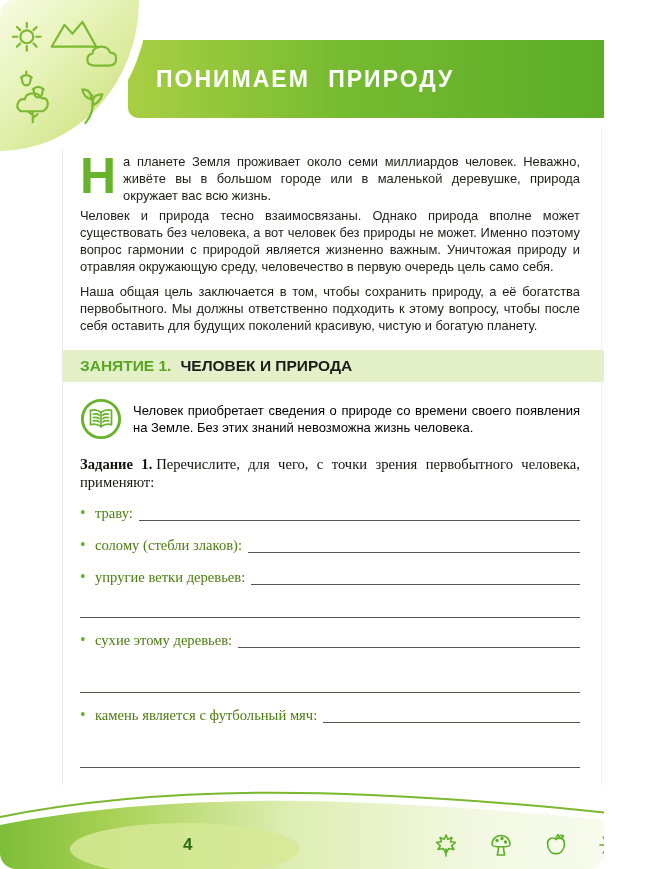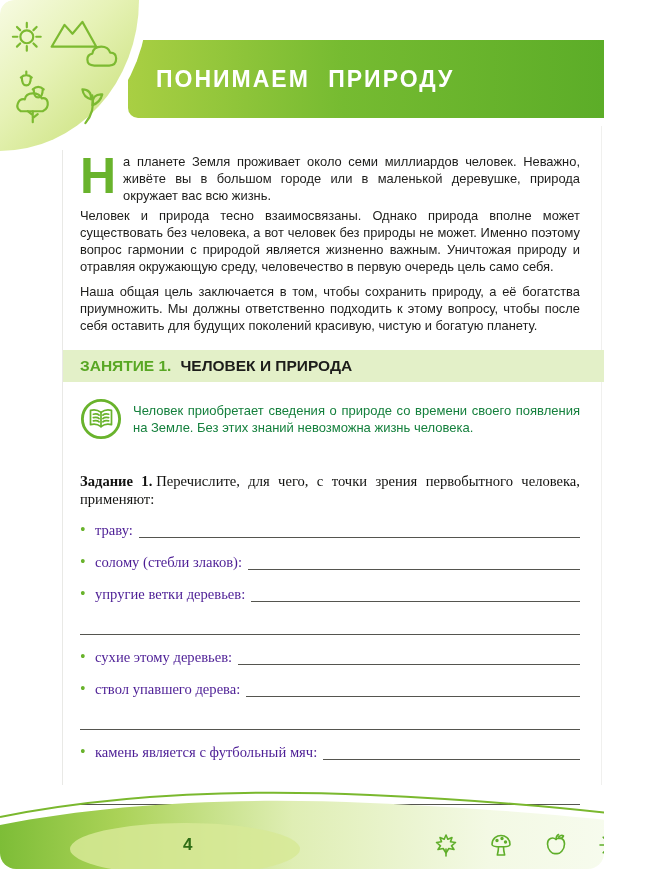--- a/index.html
+++ b/index.html
@@ -46,29 +46,29 @@
     float:left; font-size:50px; line-height:42px; font-weight:bold;
     color:#69b32c; margin:2px 7px 0 0;
   }
   .section-bar {
     margin:16px -70px 16px -17px; background:#e3f0c8;
     padding:7px 10px 7px 17px; font-size:15.5px; font-weight:bold; color:#1d1d1b;
   }
   .section-bar .lesson { color:#58a724; margin-right:9px; }
   .info { display:flex; gap:11px; margin-top:13px; align-items:center; }
   .info-icon { flex:0 0 42px; height:42px; }
-  .info p { margin:0; font-size:13px; line-height:17.5px; text-align:justify; color:#15803d; }
+  .info p { margin:0; font-size:13px; line-height:17.5px; text-align:justify; color:#000000; }
   .task {
-    margin:32px 0 0; font-family:"Liberation Serif", serif; font-size:14.6px;
+    margin:15px 0 0; font-family:"Liberation Serif", serif; font-size:14.6px;
     line-height:18px; text-align:justify; color:#121210;
   }
   .task b { margin-right:4px; }
   .write-list {
     list-style:none; margin:4px 0 0; padding:0;
-    font-family:"Liberation Serif", serif; font-size:14.6px; color:#4c1d95;
+    font-family:"Liberation Serif", serif; font-size:14.6px; color:#4d7c0f;
   }
   .write-list li { margin-top:12px; }
   .row { display:flex; align-items:flex-end; }
   .bullet { width:15px; color:#69b32c; line-height:19px; }
   .bullet::before { content:"•"; font-size:16px; }
   .label { white-space:nowrap; line-height:19px; }
   .line { flex:1; border-bottom:1px solid #55554f; margin:0 0 2px 6px; height:12px; }
   .extra-line { height:30px; border-bottom:1px solid #55554f; }
   
   .footer { position:absolute; left:0; bottom:0; width:650px; height:78px; z-index:2; }
@@ -120,21 +120,21 @@
     </div>
   </div>
 
   <div class="edge-line edge-left"></div>
   <div class="edge-line edge-right"></div>
 
   <div class="content">
 
     <p class="intro"><span class="dropcap">Н</span><span>а планете Земля проживает около семи миллиардов человек. Неважно, живёте вы в большом городе или в маленькой деревушке, природа окружает вас всю жизнь.</span></p>
     <p class="intro">Человек и природа тесно взаимосвязаны. Однако природа вполне может существовать без человека, а вот человек без природы не может. Именно поэтому вопрос гармонии с природой является жизненно важным. Уничтожая природу и отравляя окружающую среду, человечество в первую очередь цель само себя.</p>
-    <p class="intro p3">Наша общая цель заключается в том, чтобы сохранить природу, а её богатства приумножить. Мы должны ответственно подходить к этому вопросу, чтобы после себя оставить для будущих поколений красивую, чистую и богатую планету.</p>
+    <p class="intro p3">Наша общая цель заключается в том, чтобы сохранить природу, а её богатства первобытного. Мы должны ответственно подходить к этому вопросу, чтобы после себя оставить для будущих поколений красивую, чистую и богатую планету.</p>
 
     <div class="section-bar">
       <span class="lesson">ЗАНЯТИЕ 1.</span><span>ЧЕЛОВЕК И ПРИРОДА</span>
     </div>
 
     <div class="info">
       <div class="info-icon">
         <svg viewBox="0 0 44 44" width="42" height="42">
           <circle cx="22" cy="22" r="19.5" fill="#ffffff" stroke="#69b32c" stroke-width="3"></circle>
           <g fill="none" stroke="#69b32c" stroke-width="1.8" stroke-linecap="round" stroke-linejoin="round">
@@ -176,25 +176,20 @@
         <div class="extra-line"></div>
       </li>
       <li>
         <div class="row">
           <span class="bullet"></span>
           <span class="label">сухие этому деревьев:</span>
           <span class="line"></span>
         </div>
       </li>
       <li>
-        <div class="row">
-          <span class="bullet"></span>
-          <span class="label">ствол упавшего дерева:</span>
-          <span class="line"></span>
-        </div>
         <div class="extra-line"></div>
       </li>
       <li>
         <div class="row">
           <span class="bullet"></span>
           <span class="label">камень является с футбольный мяч:</span>
           <span class="line"></span>
         </div>
       </li>
       <li>

